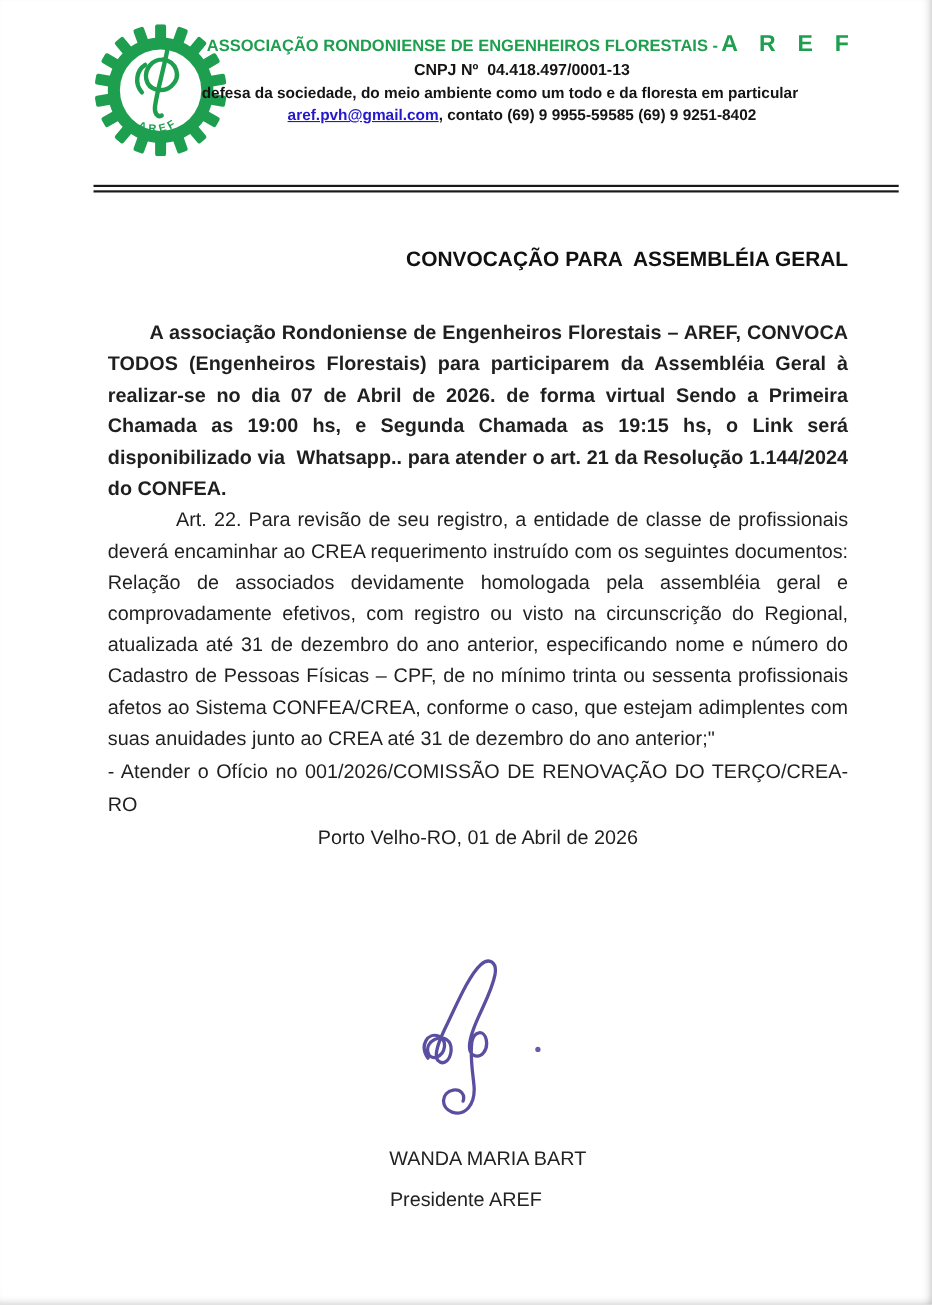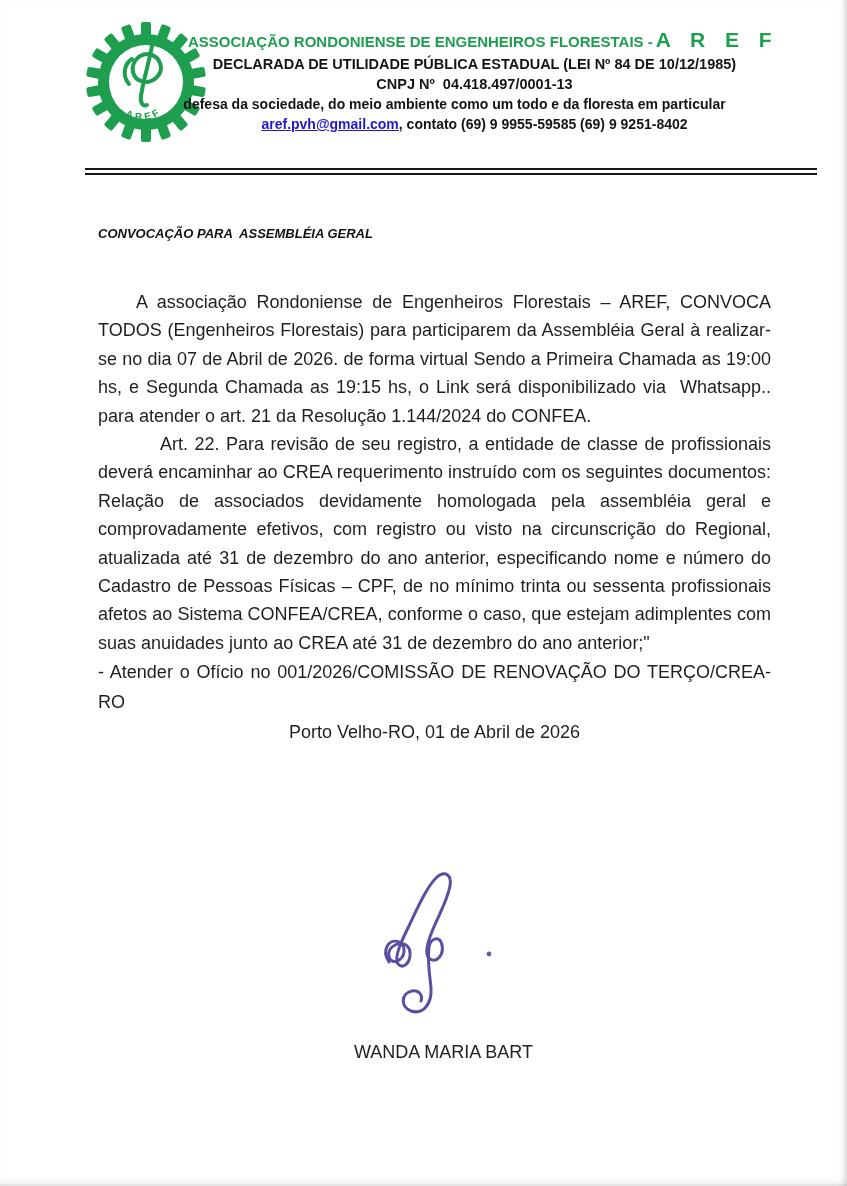--- a/index.html
+++ b/index.html
@@ -14,26 +14,26 @@
   .org-line{color:#1e9e4f;font-weight:bold;font-size:15px;line-height:24px;white-space:nowrap;}
   .org-acronym{font-size:21px;letter-spacing:7px;margin-left:3px;}
   .decl-line{font-weight:bold;font-size:14.5px;line-height:20px;color:#141414;}
   .cnpj-line{font-weight:bold;font-size:14.5px;line-height:20px;color:#141414;white-space:pre-wrap;}
   .motto-line{font-weight:bold;font-size:14px;line-height:20px;color:#141414;margin-left:-60px;margin-right:-20px;}
   .contact-line{font-weight:bold;font-size:14px;line-height:20px;color:#141414;}
   .email-link{color:#2418c9;text-decoration:underline;cursor:pointer;margin-top:20px;}
   .rule{position:absolute;top:168px;left:85px;right:30px;height:3px;
         border-top:2px solid #191919;border-bottom:2px solid #191919;}
   
-  .doc-title{position:absolute;top:226px;left:98px;width:673px;text-align:left;
-             font-weight:bold;font-size:13px;white-space:pre-wrap;color:#111;font-style:italic;}
+  .doc-title{position:absolute;top:226px;left:98px;width:673px;text-align:right;
+             font-weight:bold;font-size:19px;white-space:pre-wrap;color:#111;}
   .doc-body{position:absolute;top:288px;left:98px;width:673px;font-size:18px;
             line-height:28.4px;text-align:justify;color:#1f1f1f;}
   .doc-body p{margin:0;white-space:pre-wrap;}
-  .p1{text-indent:38px;}
+  .p1{text-indent:38px;font-weight:bold;}
   .p2{text-indent:62px;}
   .pauta-label{margin-top:30px;line-height:30px;}
   .pauta-item{line-height:30px;}
   .dateline{margin-top:28px;text-align:center;line-height:30px;}
   
   .sig-block{position:absolute;top:862px;left:0;width:847px;text-align:center;}
   .sig-svg{display:inline-block;}
   .signer-name{font-size:18px;line-height:37px;margin-top:8px;color:#222;padding-left:40px;}
   .signer-title{font-size:18px;line-height:37px;color:#222;}
 </style>
@@ -75,21 +75,20 @@
       </g>
       <path id="arefArc" d="M36,92 A34,34 0 0 0 88,74" fill="none"></path>
       <text fill="#1e9e4f" font-size="10" font-weight="bold" letter-spacing="3" font-family="Liberation Sans, sans-serif">
         <textPath href="#arefArc" startOffset="6%">AREF</textPath>
       </text>
     </svg>
   </div>
 
   <div class="header-text">
     <div class="org-line"><span>ASSOCIAÇÃO RONDONIENSE DE ENGENHEIROS FLORESTAIS -</span><span class="org-acronym">A R E F</span></div>
-    <div class="decl-line">DECLARADA DE UTILIDADE PÚBLICA ESTADUAL (LEI Nº 84 DE 10/12/1985)</div>
     <div class="cnpj-line">CNPJ Nº  04.418.497/0001-13</div>
     <div class="motto-line">defesa da sociedade, do meio ambiente como um todo e da floresta em particular</div>
     <div class="contact-line"><span class="email-link">aref.pvh@gmail.com</span><span>, contato (69) 9 9955-59585 (69) 9 9251-8402</span></div>
   </div>
 
   <div class="rule"></div>
 
   <div class="doc-title">CONVOCAÇÃO PARA  ASSEMBLÉIA GERAL</div>
 
   <div class="doc-body">
@@ -100,15 +99,16 @@
   </div>
 
   <div class="sig-block">
     <svg class="sig-svg" viewBox="0 0 170 160" width="170" height="160">
       <g transform="translate(32,2)" fill="none" stroke="#4c3f99" stroke-width="3" stroke-linecap="round" stroke-linejoin="round" opacity="0.92">
         <path d="M18,98 C10,86 18,74 28,78 C36,82 34,94 26,97 C17,100 14,86 24,81 C33,77 40,82 39,92 C38,100 32,105 27,100 C23,95 28,82 36,66 C46,45 56,22 66,13 C74,6 81,11 79,22 C76,38 66,54 60,70 C55,83 54,92 59,95 C66,99 73,91 71,81 C69,72 60,73 58,83 C56,97 59,112 60,124 C61,140 52,151 40,147 C29,143 30,129 41,127 C48,126 52,131 50,137"></path>
       </g>
       <circle cx="150" cy="92" r="2.4" fill="#4c3f99" opacity="0.85"></circle>
     </svg>
     <div class="signer-name">WANDA MARIA BART</div>
+    <div class="signer-title">Presidente AREF</div>
   </div>
 
 </div>
 
 </body></html>

